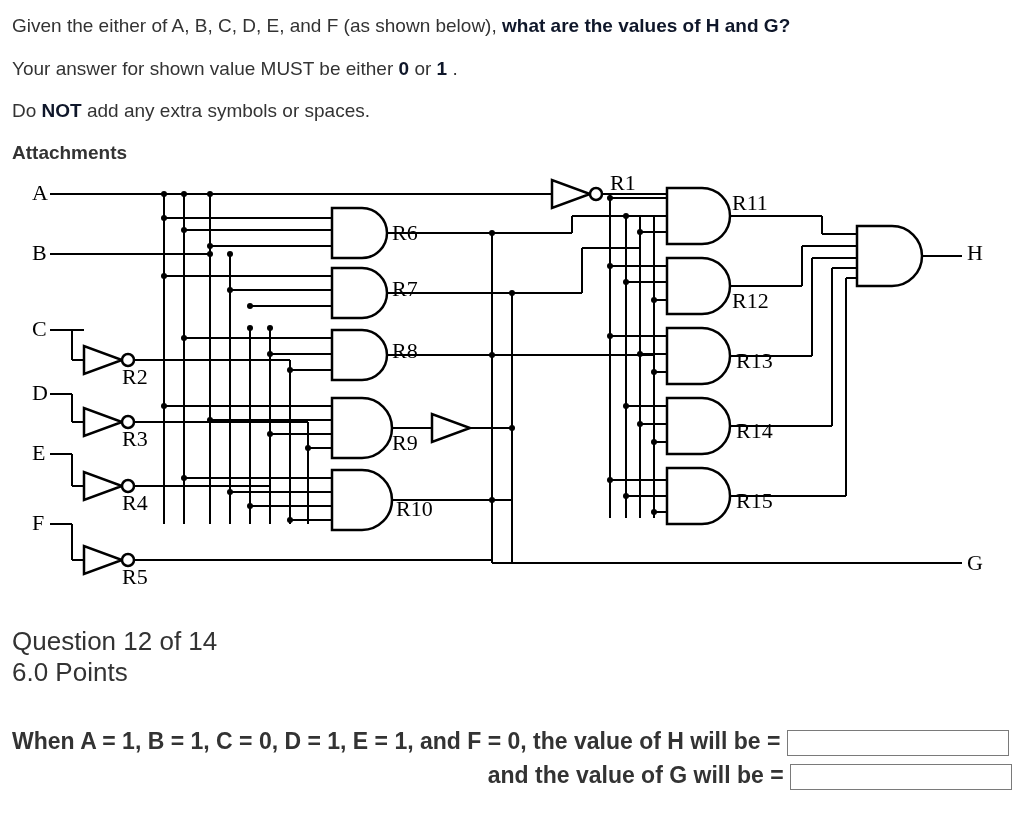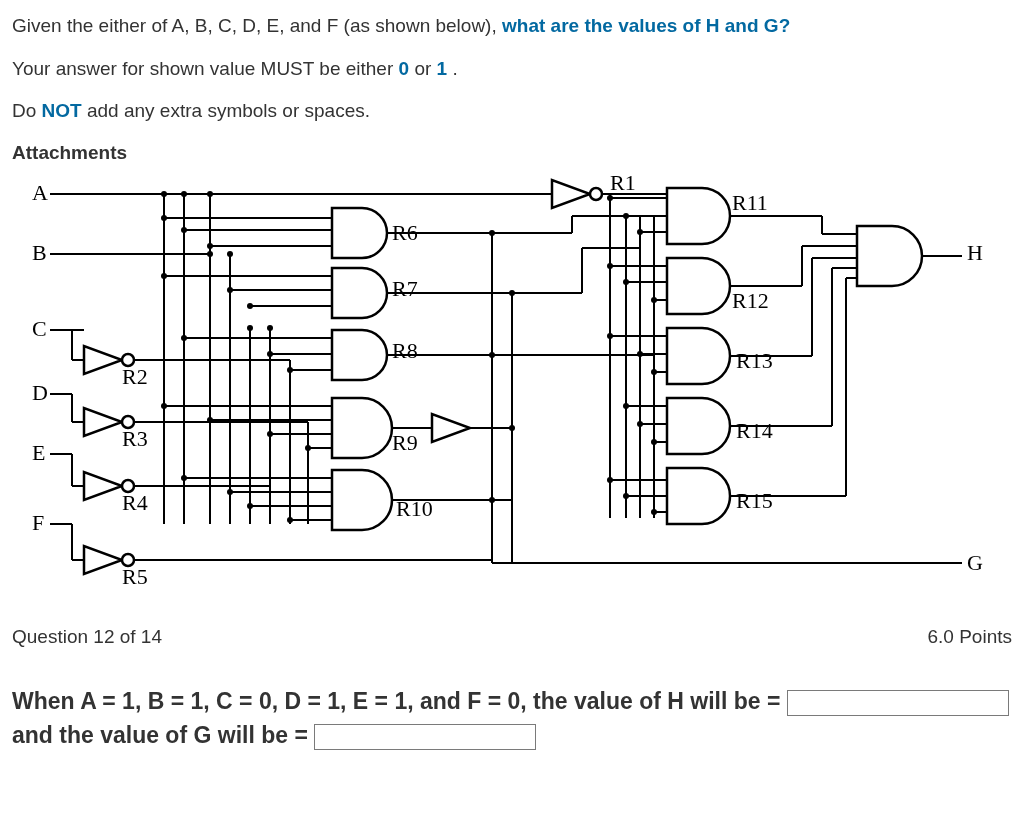--- a/index.html
+++ b/index.html
@@ -5,28 +5,29 @@
   body {
     margin: 0;
     padding: 8px 12px;
     font-family: Arial, Helvetica, sans-serif;
     font-size: 19px;
     color: #333;
     width: 1024px;
     box-sizing: border-box;
   }
   .prompt-line { margin: 6px 0 18px 0; line-height: 1.3; }
-  .red { color: #0369a1; }
+  .red { color: #0f172a; }
   .bold { font-weight: bold; }
   .attachments-hdr { font-weight: bold; margin-top: 3px; margin-bottom: 4px; }
   .footer-row {
     display: flex;
     justify-content: space-between;
     margin-top: -2px;
-    font-size: 19px;
+    font-size: 26px;
+    flex-direction: column;
   }
   .answer-block { margin-top: 40px; font-size: 23px; font-weight: 600; }
   .answer-input {
     border: 1px solid #7a7a7a;
     height: 24px;
     display: inline-block;
     vertical-align: middle;
     background: #fff;
   }
   .answer-input.wide { width: 220px; }
@@ -321,17 +322,17 @@
 <div class="footer-row">
   <span>Question 12 of 14</span>
   <span style="">6.0 Points</span>
 </div>
 
 <div class="answer-block">
   <div>
     <span>When A = 1, B = 1, C = 0, D = 1, E = 1, and F = 0, the value of H will be =</span>
     <span class="answer-input wide"></span>
   </div>
-  <div style="margin-top:6px;">
+  <div style="margin-top:6px;text-align:right;">
     <span>and the value of G will be =</span>
     <span class="answer-input mid"></span>
   </div>
 </div>
 
 </body></html>

